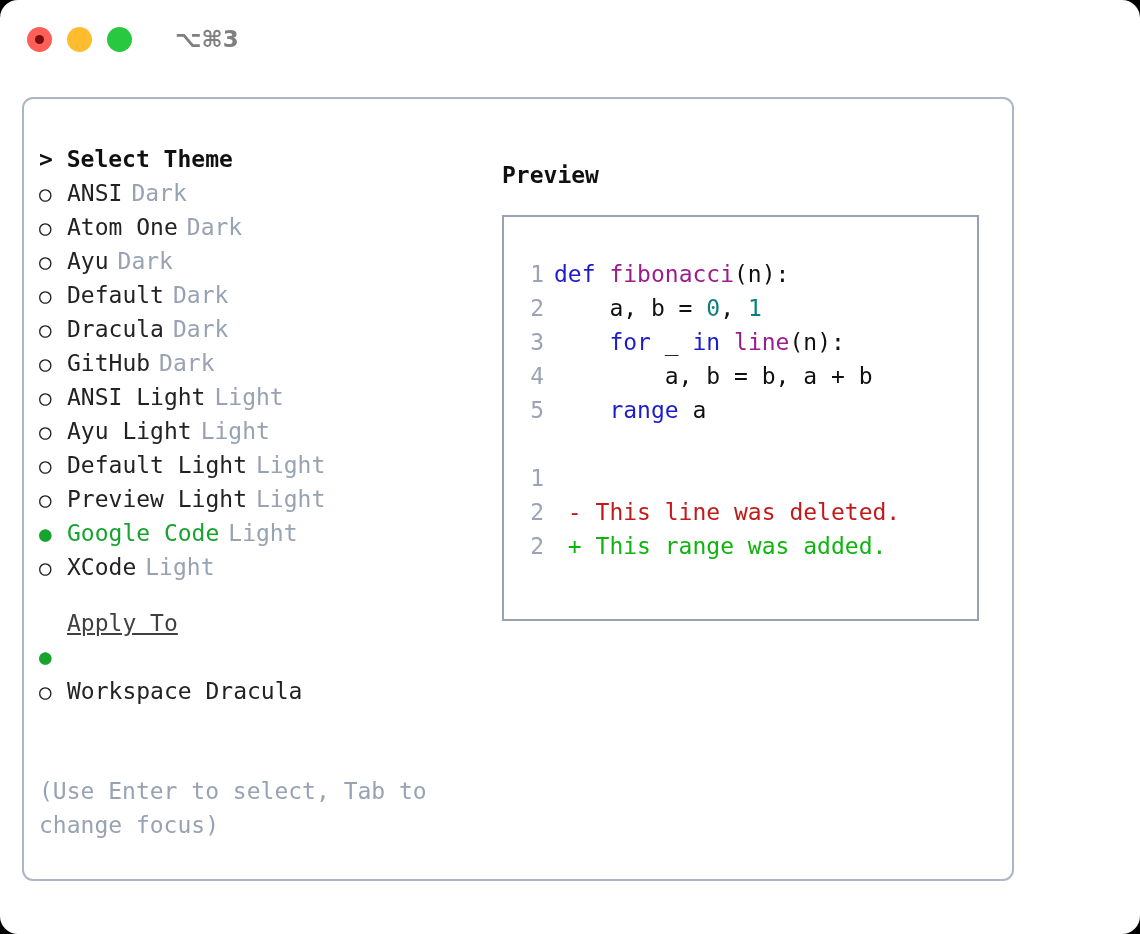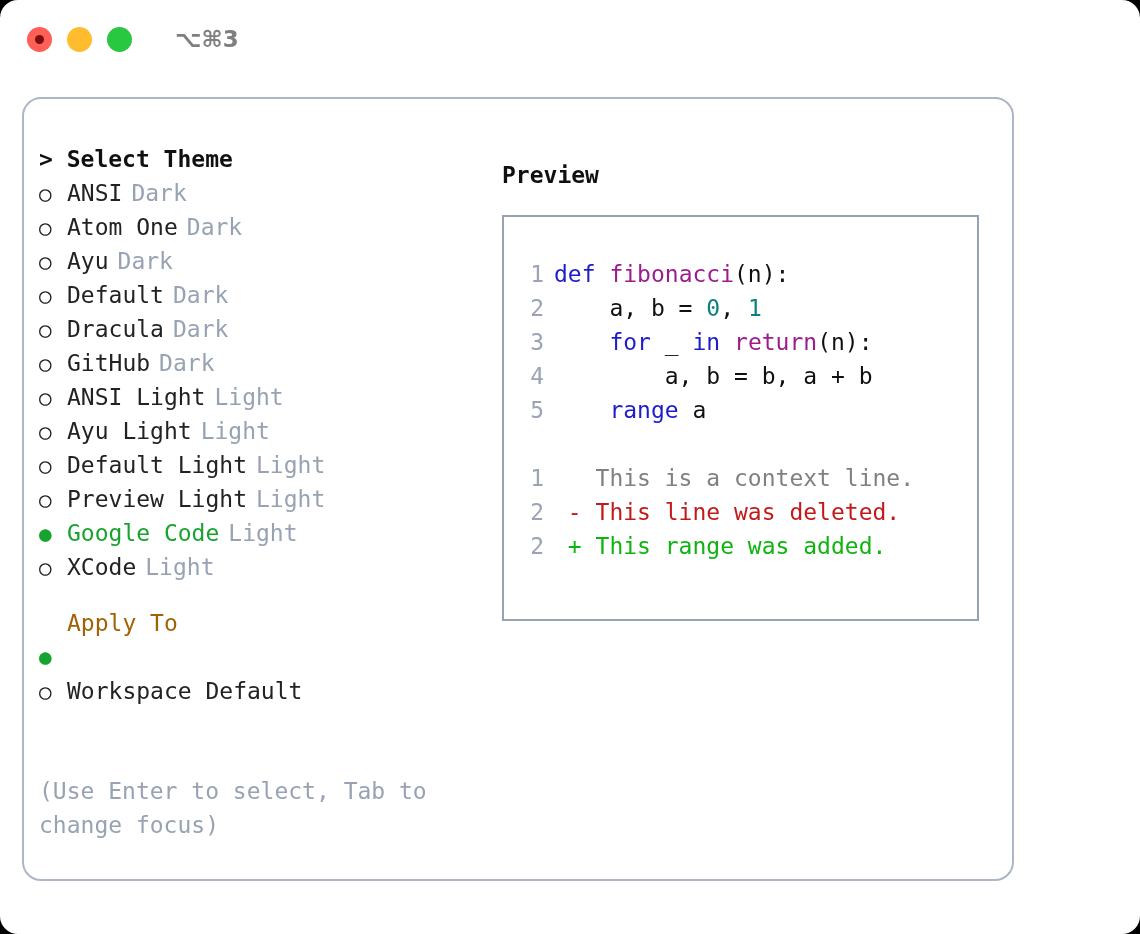--- a/index.html
+++ b/index.html
@@ -62,21 +62,21 @@
     letter-spacing: 0px;
     font-family: "DejaVu Sans", "Liberation Sans", sans-serif;
   }
 
   
   #panel {
     position: absolute;
     left: 22px; top: 97px;
     width: 992px; height: 784px;
     border: 2px solid #adb6c4;
-    border-radius: 19px;
+    border-radius: 11px;
     background: #ffffff;
   }
 
   #panel-inner {
     position: relative;
     width: 100%; height: 100%;
     padding: 0;
   }
 
   
@@ -88,25 +88,26 @@
 
   .section-title {
     font-size: 23px;
     font-weight: bold;
     color: #101010;
     line-height: 34px;
     white-space: pre;
   }
   .section-title-sub {
     font-size: 23px;
-    color: #a16207;
+    color: #404040;
     line-height: 34px;
     white-space: pre;
     padding-left: 28px;
     margin-top: 22px;
+    text-decoration: underline;
   }
 
   .opt-list { margin: 0; padding: 0; }
 
   .opt {
     display: flex;
     align-items: baseline;
     line-height: 34px;
     height: 34px;
     font-size: 23px;
@@ -225,40 +226,40 @@
             <div class="opt"><span class="bullet">○</span><span class="opt-label">Default Light</span><span class="opt-tag">Light</span></div>
             <div class="opt"><span class="bullet">○</span><span class="opt-label">Preview Light</span><span class="opt-tag">Light</span></div>
             <div class="opt selected"><span class="bullet on">●</span><span class="opt-label">Google Code</span><span class="opt-tag">Light</span></div>
             <div class="opt"><span class="bullet">○</span><span class="opt-label">XCode</span><span class="opt-tag">Light</span></div>
           </div>
 
         <div class="section-title-sub">Apply To</div>
 
         <div class="opt-list" id="apply-list">
             <div class="opt selected"><span class="bullet on">●</span></div>
-            <div class="opt"><span class="bullet">○</span><span class="opt-label">Workspace Default</span></div>
+            <div class="opt"><span class="bullet">○</span><span class="opt-label">Workspace Dracula</span></div>
           </div>
       </div>
 
       <div id="hint">(Use Enter to select, Tab to change focus)</div>
 
       <div id="right-col">
         <div id="preview-title">Preview</div>
 
         <div id="preview-box">
           <div id="code-block">
               <div class="code-line"><span class="ln">1</span><span class="code-text"><span class="tok-kw">def </span><span class="tok-fn">fibonacci</span><span class="tok-plain">(n):</span></span></div>
               <div class="code-line"><span class="ln">2</span><span class="code-text"><span class="tok-plain">    a, b = </span><span class="tok-num">0</span><span class="tok-plain">, </span><span class="tok-num">1</span></span></div>
-              <div class="code-line"><span class="ln">3</span><span class="code-text"><span class="tok-plain">    </span><span class="tok-kw">for</span><span class="tok-plain"> _ </span><span class="tok-kw">in</span><span class="tok-plain"> </span><span class="tok-fn">return</span><span class="tok-plain">(n):</span></span></div>
+              <div class="code-line"><span class="ln">3</span><span class="code-text"><span class="tok-plain">    </span><span class="tok-kw">for</span><span class="tok-plain"> _ </span><span class="tok-kw">in</span><span class="tok-plain"> </span><span class="tok-fn">line</span><span class="tok-plain">(n):</span></span></div>
               <div class="code-line"><span class="ln">4</span><span class="code-text"><span class="tok-plain">        a, b = b, a + b</span></span></div>
               <div class="code-line"><span class="ln">5</span><span class="code-text"><span class="tok-plain">    </span><span class="tok-kw">range</span><span class="tok-plain"> a</span></span></div>
             </div>
           <div class="spacer-line"></div>
           <div id="diff-block">
-              <div class="code-line"><span class="ln">1</span><span class="code-text diff-ctx">   This is a context line.</span></div>
+              <div class="code-line"><span class="ln">1</span></div>
               <div class="code-line"><span class="ln">2</span><span class="code-text diff-del"> - This line was deleted.</span></div>
               <div class="code-line"><span class="ln">2</span><span class="code-text diff-add"> + This range was added.</span></div>
             </div>
         </div>
       </div>
 
     </div>
   </div>
 </div>
 

